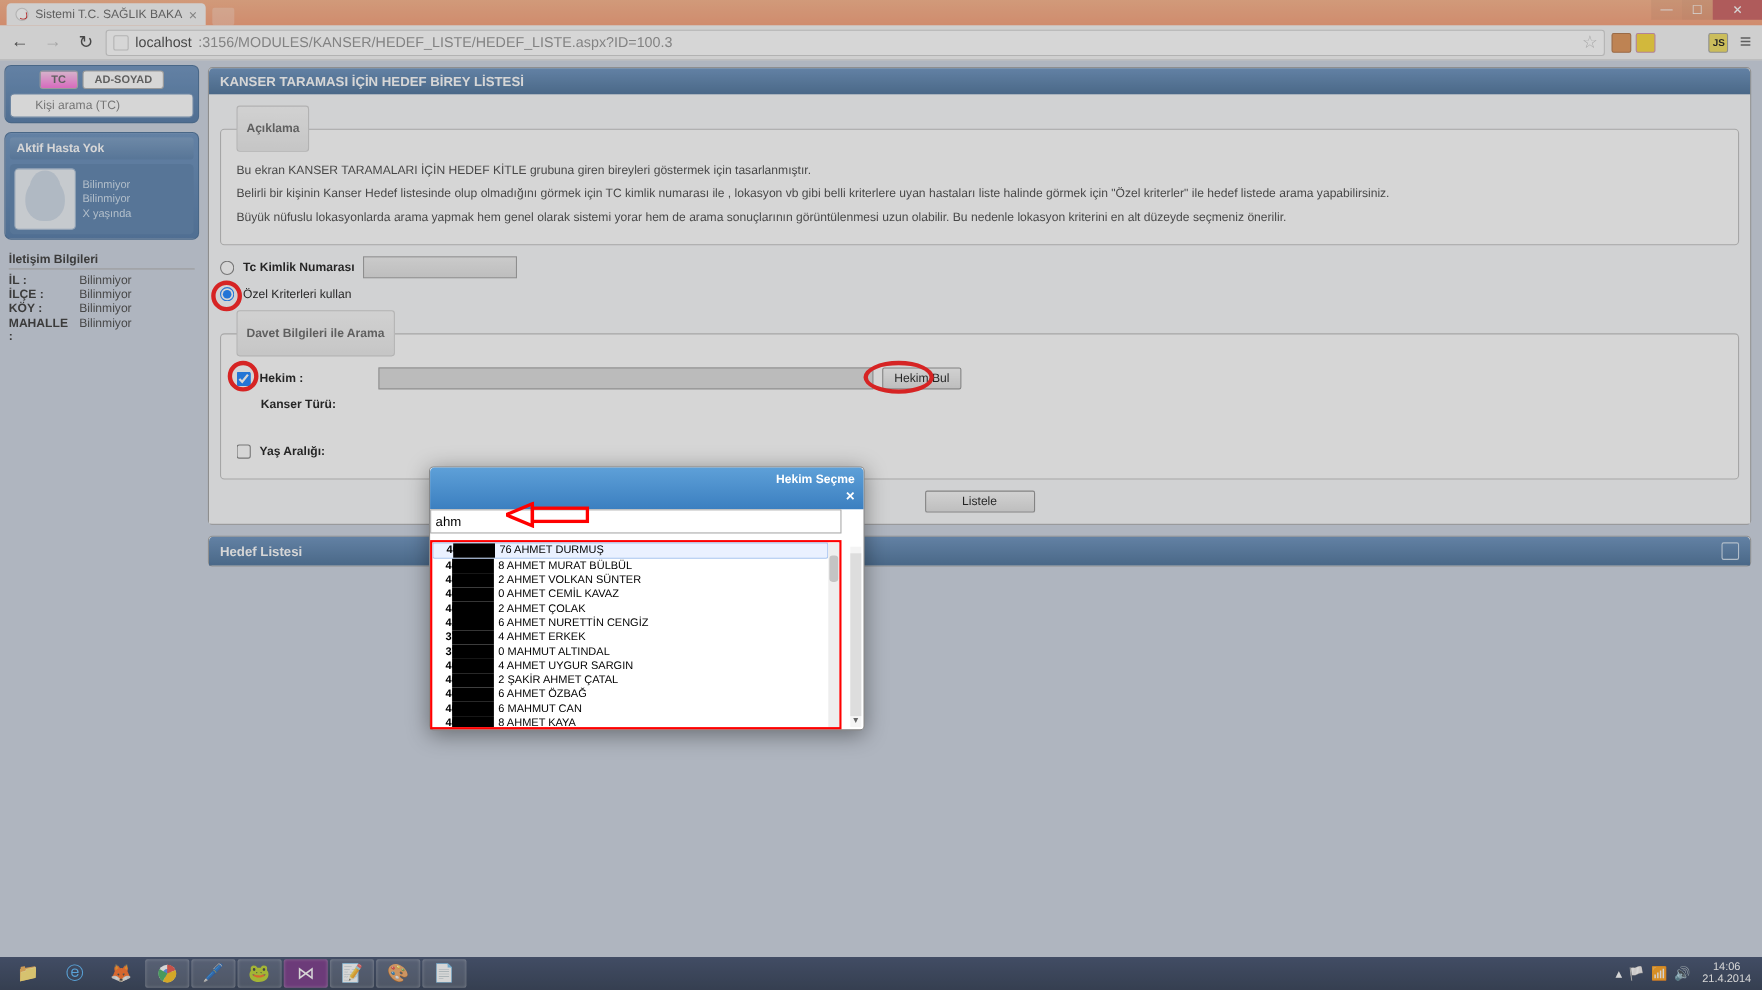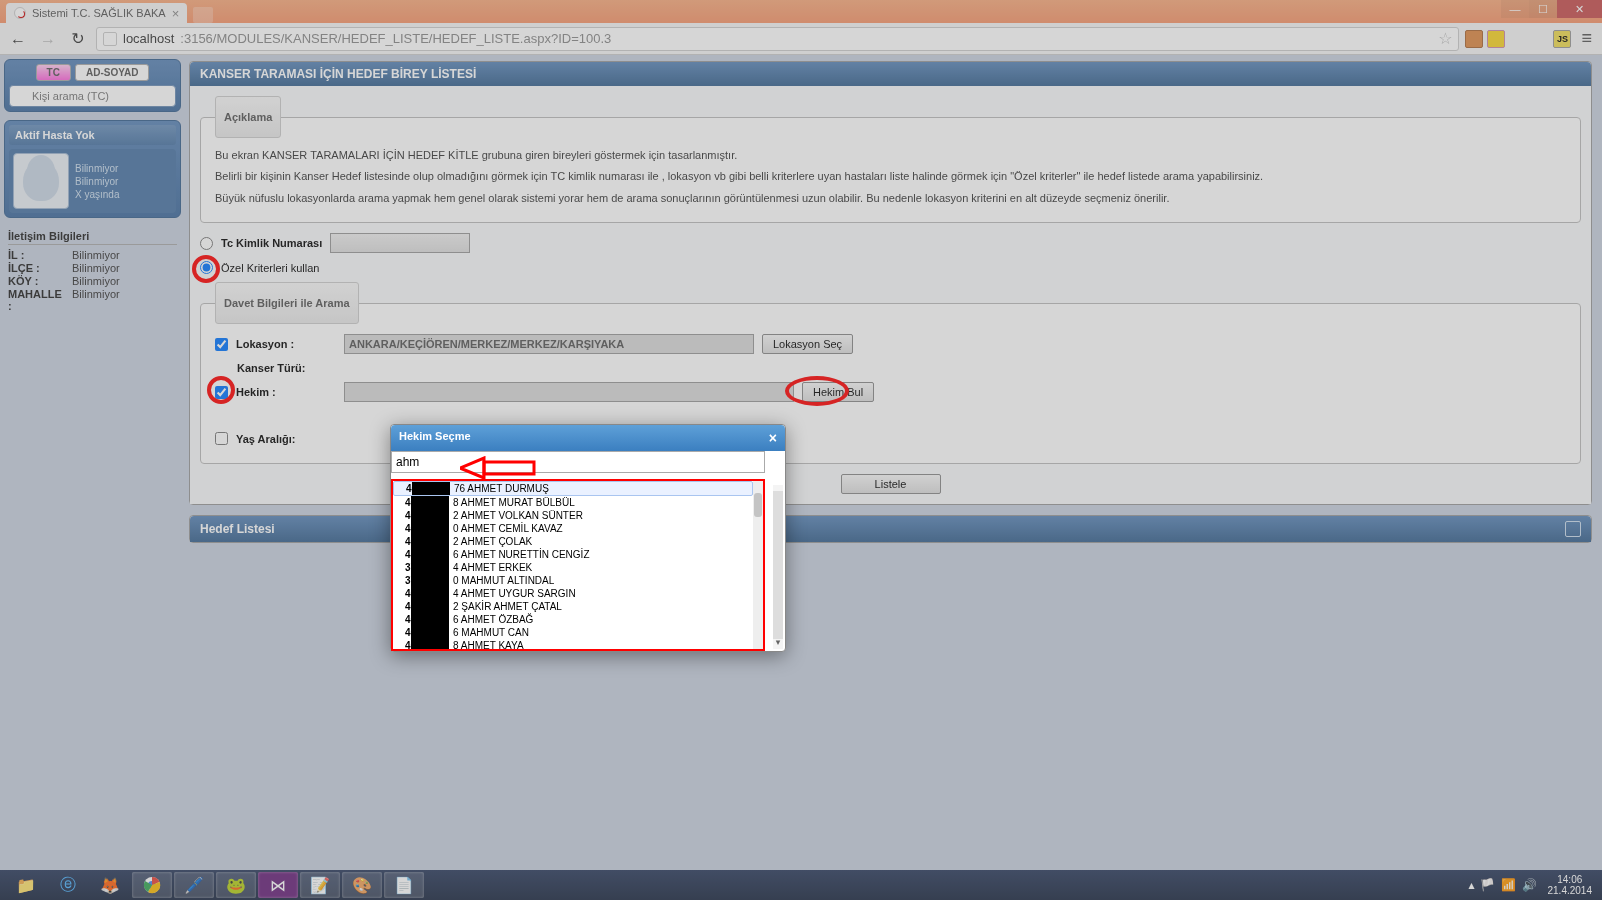--- a/index.html
+++ b/index.html
@@ -75,21 +75,21 @@
 
 
 .red-circle { position: absolute; border: 4px solid #f00; border-radius: 50%; z-index: 2; pointer-events: none; }
 .red-circle.c1 { width: 28px; height: 28px; }
 .red-circle.c2 { width: 28px; height: 28px; }
 .red-circle.c3 { width: 64px; height: 30px; }
 .red-arrow { position: absolute; z-index: 50; pointer-events: none; }
 
 
 .dlg { position: absolute; width: 396px; background: #fff; border: 1px solid #888; border-radius: 4px; z-index: 20; box-shadow: 0 4px 20px rgba(0,0,0,0.4); }
-.dlg-head { background: linear-gradient(#5ea0d8, #3b7fc0); color: #fff; font-weight: bold; font-size: 11px; padding: 5px 8px; border-radius: 4px 4px 0 0; display: flex; justify-content: space-between; align-items: flex-start; }
+.dlg-head { background: linear-gradient(#5ea0d8, #3b7fc0); color: #fff; font-weight: bold; font-size: 11px; padding: 5px 8px; border-radius: 4px 4px 0 0; display: flex; justify-content: space-between; align-items: flex-end; flex-direction: column; }
 .dlg-head .dclose { color: #fff; font-size: 14px; font-weight: bold; cursor: pointer; }
 .dlg-body { padding: 0; position: relative; }
 .dlg-input { width: 100%; border: 1px solid #aaa; padding: 3px 4px; font-size: 12px; margin-bottom: 6px; }
 .dlg-list-wrap { border: 2px solid #f00; height: 172px; overflow: hidden; position: relative; padding-right: 10px; }
 .dlg-list { list-style: none; font-size: 10px; color: #000; }
 .dlg-list li { padding: 1px 2px; white-space: nowrap; position: relative; padding-left: 60px; }
 .dlg-list li.sel { background: #eaf1ff; border: 1px solid #a9c5f0; border-radius: 2px; }
 .dlg-list li .blk { position: absolute; left: 18px; width: 38px; top: 0; bottom: 0; background: #000; }
 .dlg-list li .pre { position: absolute; left: 12px; top: 1px; font-weight: bold; }
 .dlg-scroll { position: absolute; right: 0; top: 0; bottom: 0; width: 10px; background: #eee; }
@@ -207,37 +207,31 @@
           </div>
           <div class="form-row" style="position:relative;">
             <input type="radio" checked="" style="">
             <span>Özel Kriterleri kullan</span>
             <div class="red-circle c1" style="left:-8px; top:-6px;"></div>
           </div>
         </div>
 
         <fieldset style="position:relative;">
           <legend>Davet Bilgileri ile Arama</legend>
-          <div class="form-row">
-            <input type="checkbox" checked="" style="">
-            <span class="flabel">Lokasyon :</span>
-            <input class="txt-input readonly" style="width: 410px;" value="ANKARA/KEÇİÖREN/MERKEZ/MERKEZ/KARŞIYAKA">
-            <button class="btn">Lokasyon Seç</button>
-          </div>
-          <div class="form-row">
-            <span style="width:14px;"></span>
-            <span class="flabel">Kanser Türü:</span>
-          </div>
           <div class="form-row" style="position:relative;">
             <input type="checkbox" checked="" style="">
             <span class="flabel">Hekim :</span>
             <input class="txt-input readonly" style="width: 450px;">
             <button class="btn">Hekim Bul</button>
             <div class="red-circle c2" style="left:-8px; top:-6px;"></div>
             <div class="red-circle c3" style="left:570px; top:-6px;"></div>
+          </div>
+          <div class="form-row">
+            <span style="width:14px;"></span>
+            <span class="flabel">Kanser Türü:</span>
           </div>
           <div class="form-row" style="margin-top:30px;">
             <input type="checkbox" style="">
             <span class="flabel">Yaş Aralığı:</span>
           </div>
         </fieldset>
 
         <div class="listele-wrap">
           <button class="btn listele-btn">Listele</button>
         </div>

